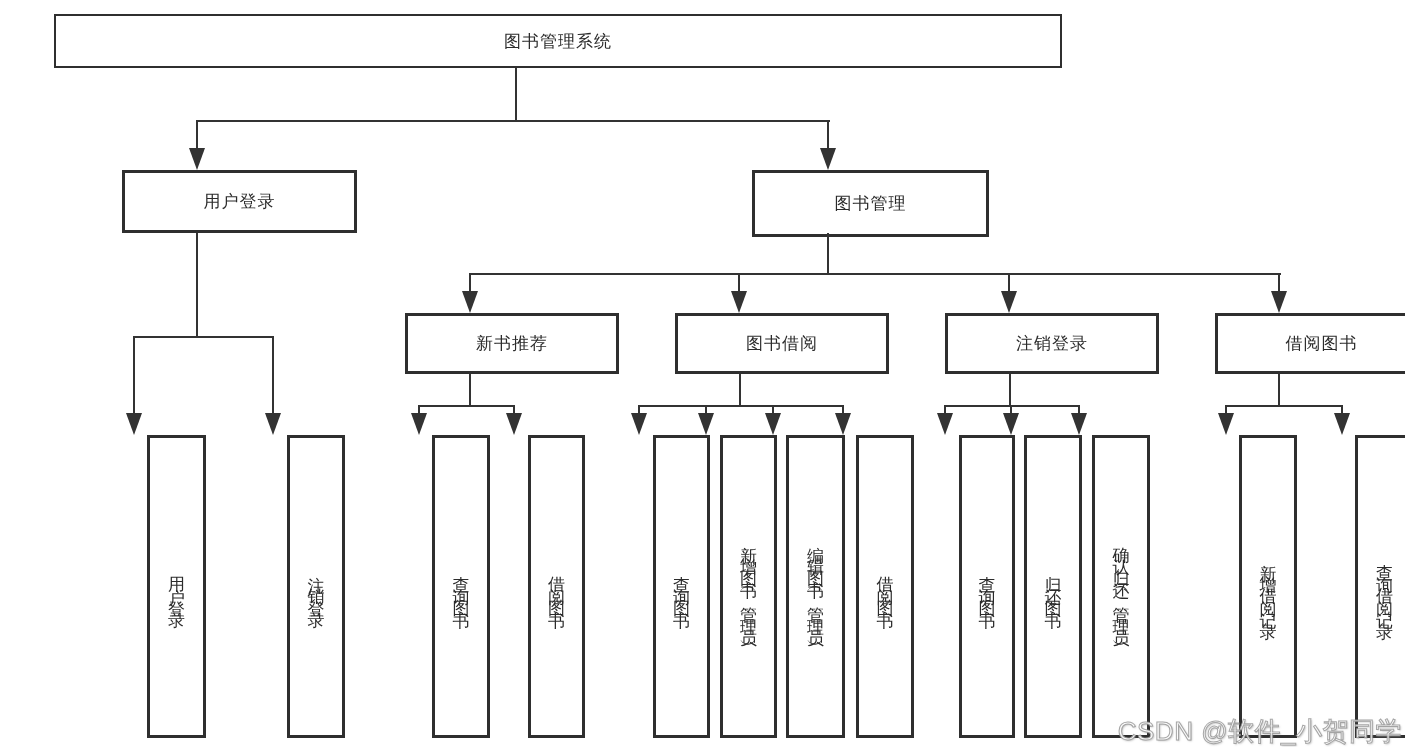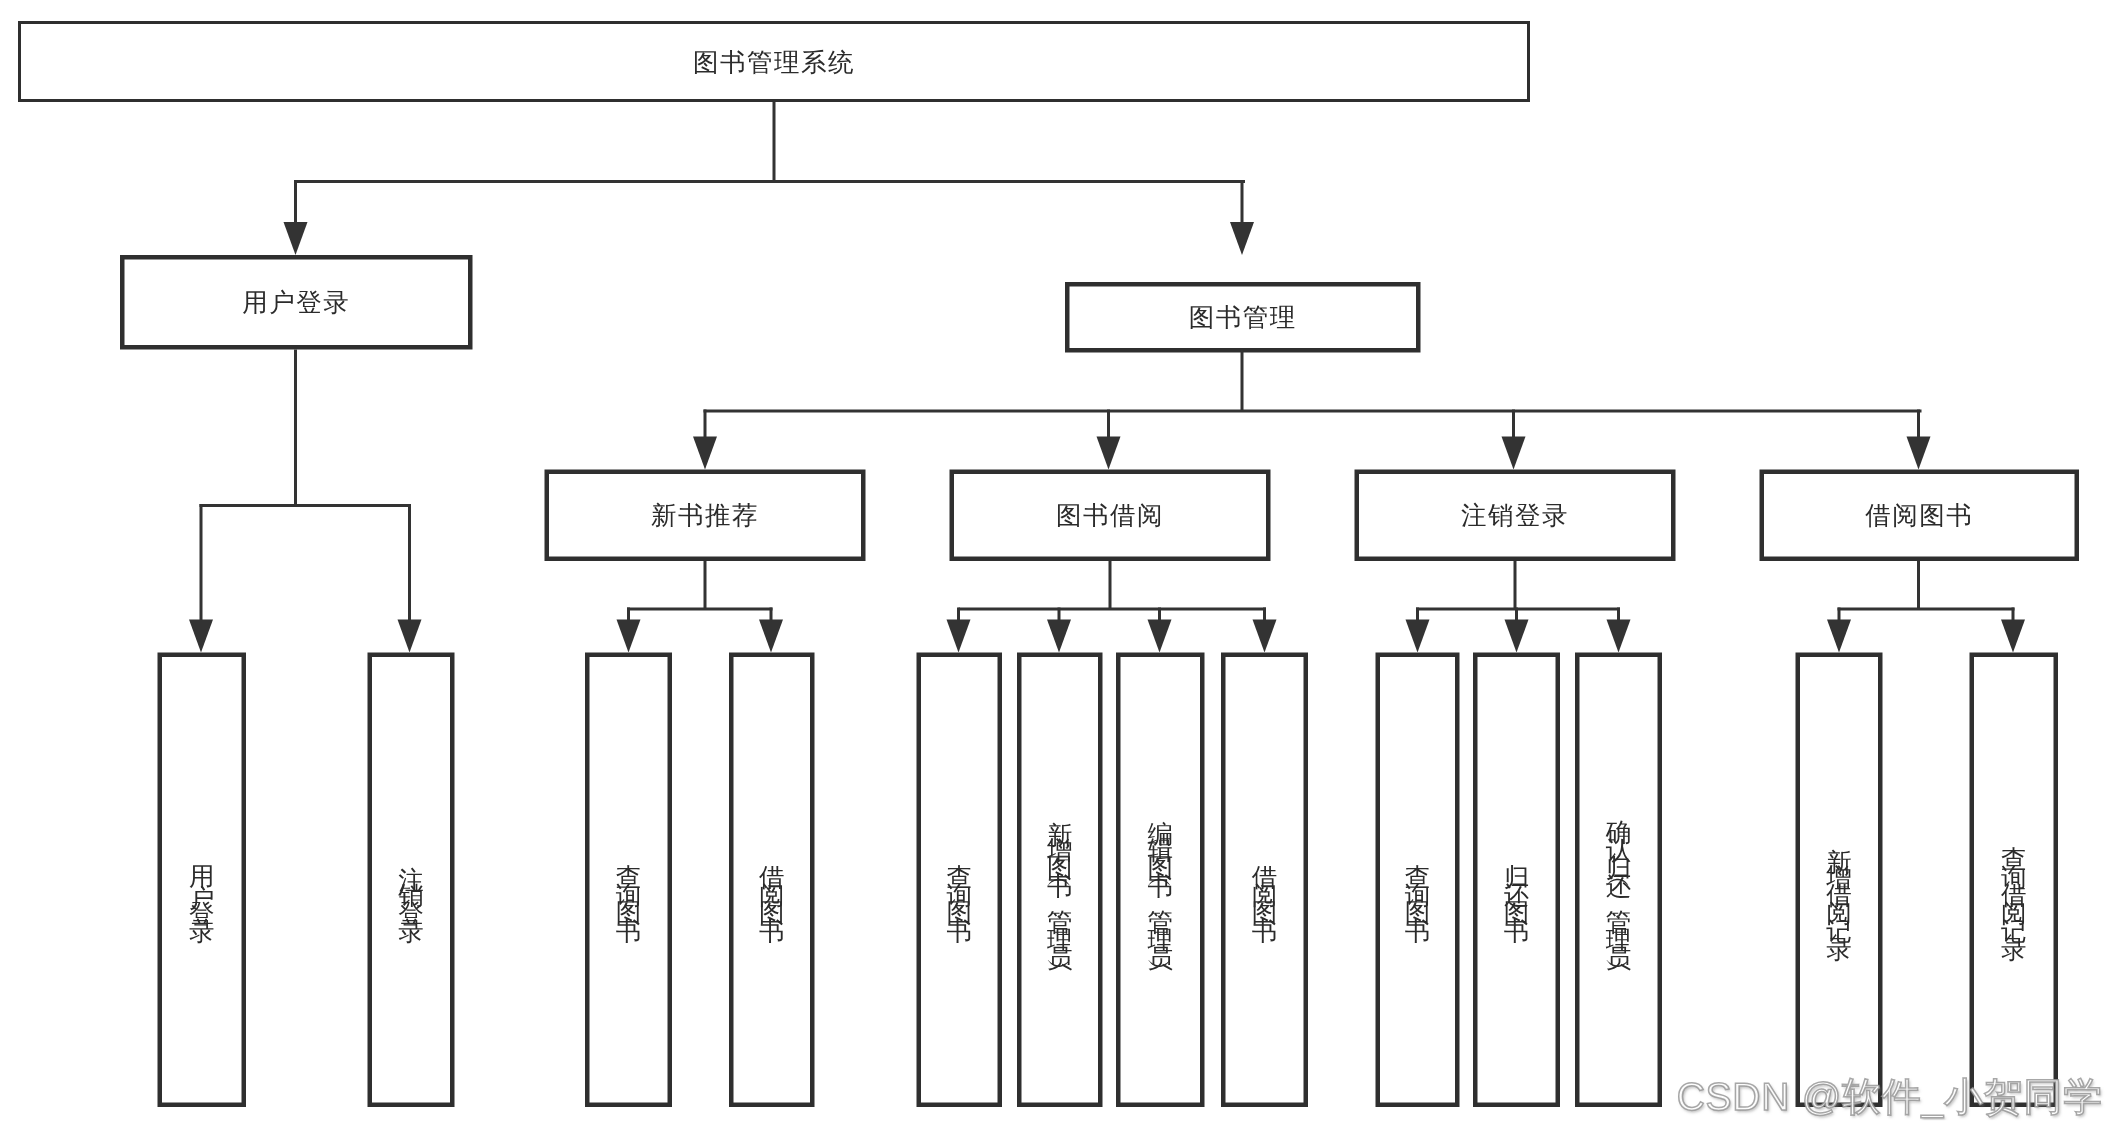--- a/index.html
+++ b/index.html
@@ -3,21 +3,21 @@
 <meta charset="utf-8">
 <style>
   html,body{margin:0;padding:0;background:#ffffff;}
   #canvas{
     position:relative;width:1405px;height:747px;background:#ffffff;overflow:hidden;
     font-family:"Liberation Sans",sans-serif;color:#2b2b2b;
   }
   .box{
     position:absolute;box-sizing:border-box;background:#ffffff;border:3px solid #2f2f2f;
     display:flex;align-items:center;justify-content:center;
-    font-size:17px;color:#2b2b2b;letter-spacing:1px;
+    font-size:17px;color:#2b2b2b;letter-spacing:1px;margin-left:42px;
   }
   .box.top{border-width:2px;}
   .box.leaf{
     writing-mode:vertical-lr;text-orientation:mixed;
     letter-spacing:12px;line-height:1;font-size:17px;
   }
   .ln{position:absolute;display:block;background:#333333;}
   .ar{
     position:absolute;display:block;width:0;height:0;
     border-left:8px solid transparent;border-right:8px solid transparent;
@@ -40,21 +40,21 @@
   <div class="box top" style="left:12px;top:14px;width:1008px;height:54px">图书管理系统</div>
 
   <i class="ln" style="left:515px;top:68px;width:2px;height:53px"></i>
   <i class="ln" style="left:196px;top:120px;width:634px;height:2px"></i>
   <i class="ln" style="left:196px;top:120px;width:2px;height:32px"></i>
   <i class="ar" style="left:189px;top:148px"></i>
   <i class="ln" style="left:827px;top:120px;width:2px;height:32px"></i>
   <i class="ar" style="left:820px;top:148px"></i>
 
   <div class="box" style="left:80px;top:170px;width:235px;height:63px">用户登录</div>
-  <div class="box" style="left:710px;top:188px;width:237px;height:47px">图书管理</div>
+  <div class="box" style="left:710px;top:170px;width:237px;height:67px">图书管理</div>
 
   <i class="ln" style="left:196px;top:233px;width:2px;height:104px"></i>
   <i class="ln" style="left:133px;top:336px;width:141px;height:2px"></i>
   <i class="ln" style="left:133px;top:336px;width:2px;height:80px"></i>
   <i class="ar" style="left:126px;top:413px"></i>
   <i class="ln" style="left:272px;top:336px;width:2px;height:80px"></i>
   <i class="ar" style="left:265px;top:413px"></i>
 
   <i class="ln" style="left:827px;top:233px;width:2px;height:41px"></i>
   <i class="ln" style="left:469px;top:273px;width:812px;height:2px"></i>

